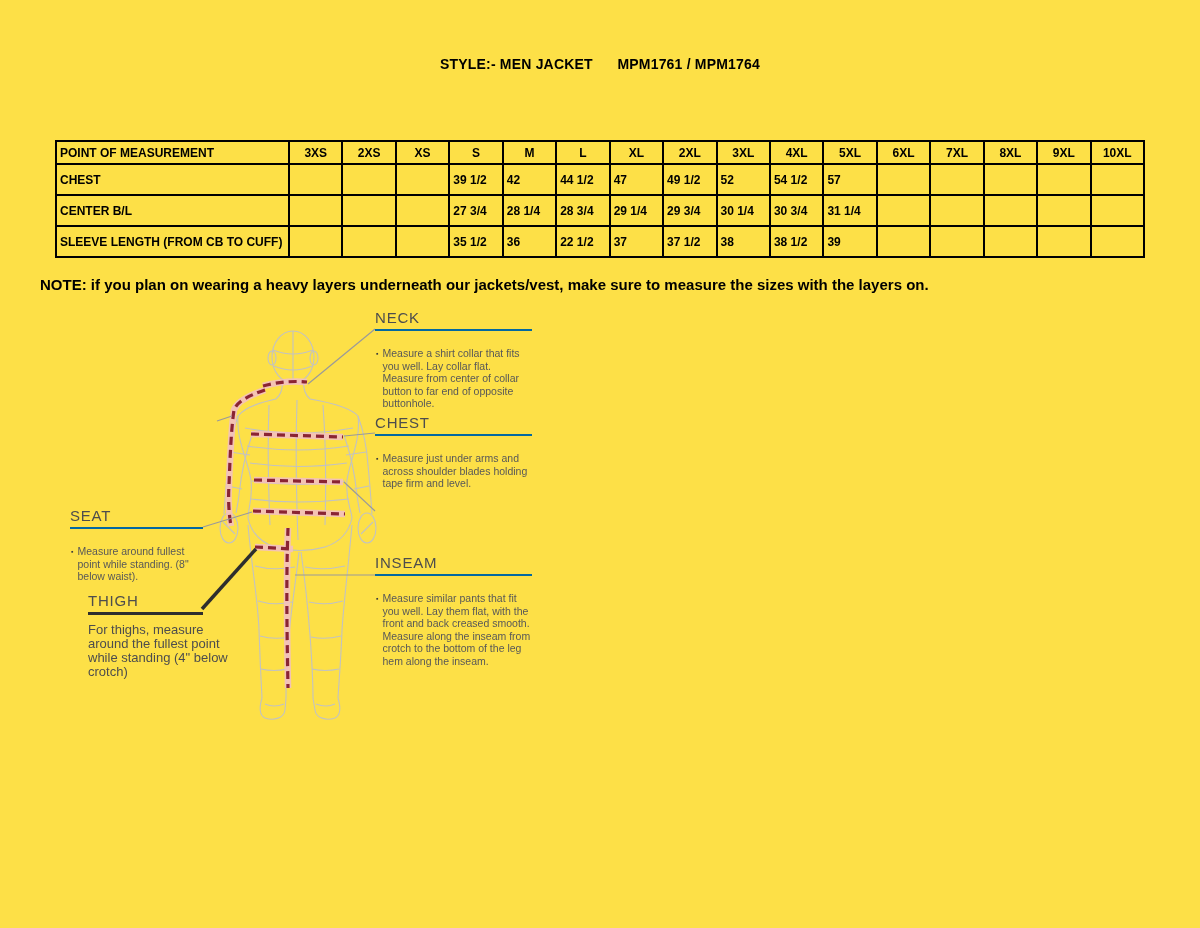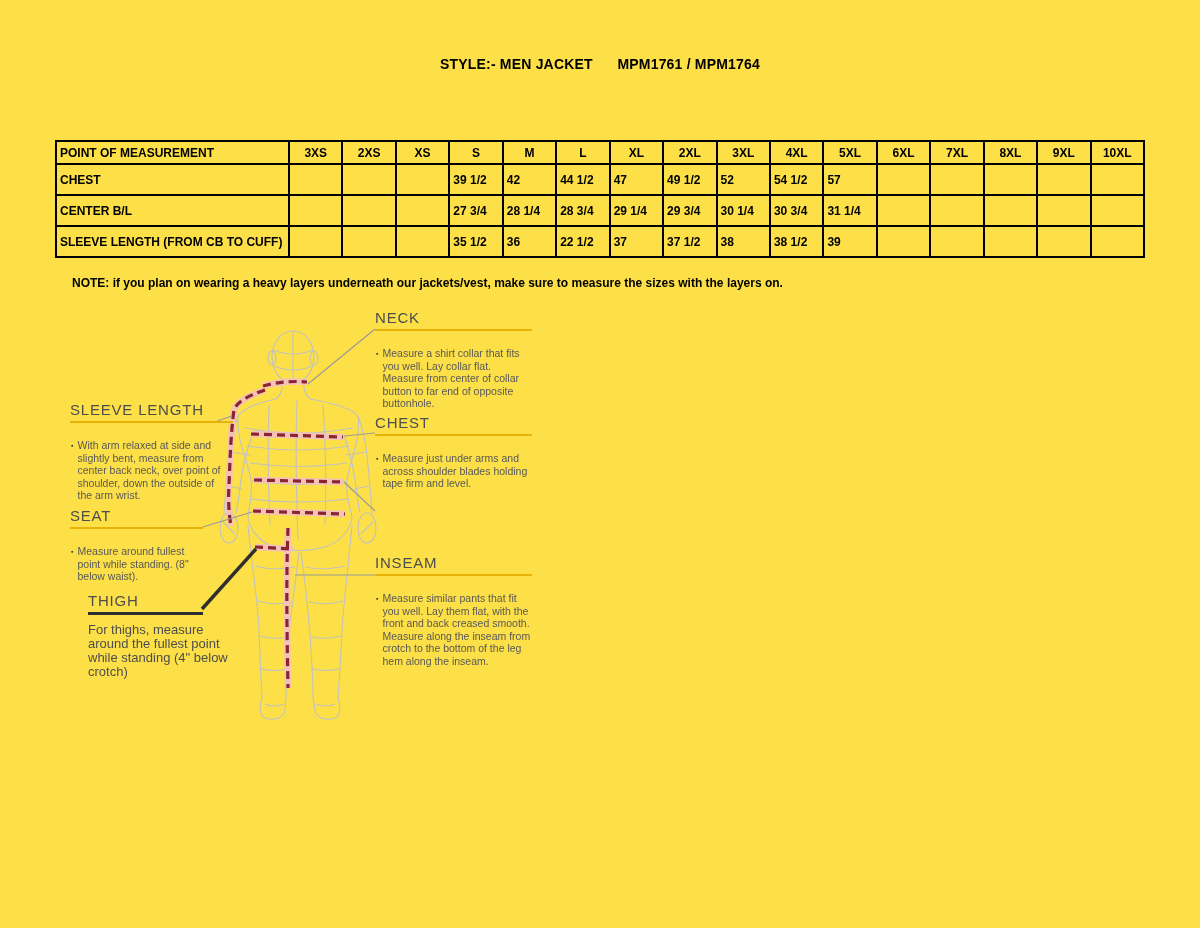--- a/index.html
+++ b/index.html
@@ -22,34 +22,34 @@
   }
   table.size-chart th, table.size-chart td {
     border:2px solid #000; font-size:12px; font-weight:bold;
     padding:1px 3px; overflow:hidden; white-space:nowrap;
   }
   table.size-chart th { height:23px; text-align:center; }
   table.size-chart th.first { width:233px; text-align:left; }
   table.size-chart td { height:31px; vertical-align:middle; text-align:left; }
   
   .note {
-    position:absolute; left:72px; top:276px; font-size:12px; font-weight:bold;
+    position:absolute; left:40px; top:276px; font-size:15px; font-weight:bold;
   }
   
   svg.figure { position:absolute; left:55px; top:300px; }
   .wire { stroke:#c2c2c2; fill:none; stroke-width:1.1; }
   .glow { stroke:#f3bfc6; fill:none; stroke-width:6.5; opacity:0.85; }
   .dash { stroke:#8a2433; fill:none; stroke-width:3.2; stroke-dasharray:8 5; }
   .conn { stroke:#9a9a9a; fill:none; stroke-width:1.2; }
   .conn-thick { stroke:#2e2e2e; fill:none; stroke-width:3.5; }
   
   .lbl { position:absolute; }
   .lbl-head {
     font-size:15px; color:#4d4d4d; letter-spacing:0.8px;
-    padding-bottom:3px; border-bottom:2px solid #eab308;
+    padding-bottom:3px; border-bottom:2px solid #0369a1;
   }
   .lbl-desc { margin-top:16px; display:flex; align-items:flex-start; }
   .bullet { font-size:7px; color:#3d3d3d; margin:3px 4px 0 1px; flex:0 0 auto; }
   .desc-text { font-size:10.5px; line-height:12.5px; color:#585858; }
   #lbl-neck   { left:375px; top:309px; } #lbl-neck   .lbl-head { width:157px; } #lbl-neck   .desc-text { width:150px; }
   #lbl-chest  { left:375px; top:414px; } #lbl-chest  .lbl-head { width:157px; } #lbl-chest  .desc-text { width:152px; }
   #lbl-waist  { left:375px; top:491px; } #lbl-waist  .lbl-head { width:157px; } #lbl-waist  .desc-text { width:118px; }
   #lbl-inseam { left:375px; top:554px; } #lbl-inseam .lbl-head { width:157px; } #lbl-inseam .desc-text { width:152px; }
   #lbl-sleeve { left:70px;  top:401px; } #lbl-sleeve .lbl-head { width:163px; } #lbl-sleeve .desc-text { width:150px; }
   #lbl-seat   { left:70px;  top:507px; } #lbl-seat   .lbl-head { width:133px; } #lbl-seat   .desc-text { width:128px; }
@@ -267,27 +267,20 @@
 
 
   <div class="lbl" id="lbl-inseam">
     <div class="lbl-head">INSEAM</div>
     <div class="lbl-desc">
       <span class="bullet">▪</span>
       <span class="desc-text">Measure similar pants that fit you well. Lay them flat, with the front and back creased smooth. Measure along the inseam from crotch to the bottom of the leg hem along the inseam.</span>
     </div>
   </div>
 
-  <div class="lbl" id="lbl-sleeve">
-    <div class="lbl-head">SLEEVE LENGTH</div>
-    <div class="lbl-desc">
-      <span class="bullet">▪</span>
-      <span class="desc-text">With arm relaxed at side and slightly bent, measure from center back neck, over point of shoulder, down the outside of the arm wrist.</span>
-    </div>
-  </div>
 
   <div class="lbl" id="lbl-seat">
     <div class="lbl-head">SEAT</div>
     <div class="lbl-desc">
       <span class="bullet">▪</span>
       <span class="desc-text">Measure around fullest point while standing. (8" below waist).</span>
     </div>
   </div>
 
   <div class="lbl" id="lbl-thigh">

